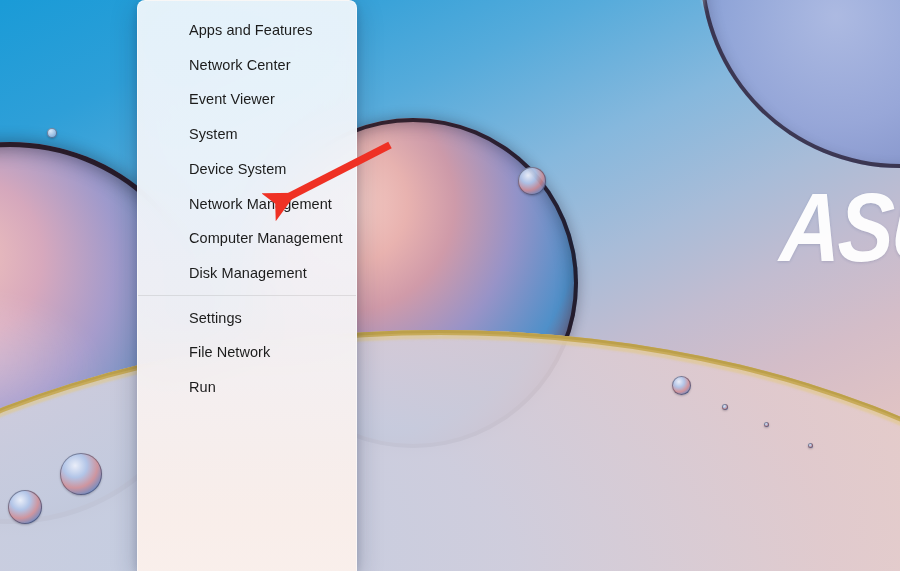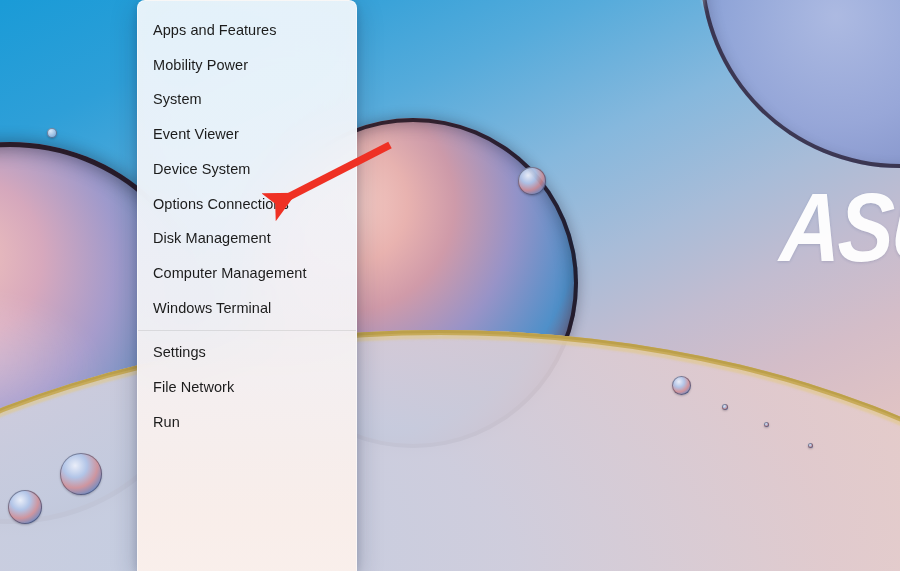--- a/index.html
+++ b/index.html
@@ -190,21 +190,21 @@
       0 8px 26px rgba(20,30,60,0.26),
       0 2px 10px rgba(20,30,60,0.16);
     overflow: hidden;
     box-sizing: border-box;
   }
   .menu-inner {
     position: relative;
     width: 100%;
     height: 100%;
   }
-  .menu-group { position: relative; }
+  .menu-group { position: relative; margin-left: 36px; }
   .menu-item {
     position: relative;
     height: 34.7px;
     display: flex;
     align-items: center;
     padding-left: 15px;
     box-sizing: border-box;
     cursor: default;
   }
   .menu-item-label {
@@ -258,42 +258,39 @@
   </div>
 
   <div class="winx-menu">
     <div class="menu-inner" id="menu-inner">
         <div class="group-top-pad"></div>
         <div class="menu-group">
           <div class="menu-item">
             <span class="menu-item-label">Apps and Features</span>
           </div>
           <div class="menu-item">
-            <span class="menu-item-label">Mobility Power</span>
+            <span class="menu-item-label">Network Center</span>
+          </div>
+          <div class="menu-item">
+            <span class="menu-item-label">Event Viewer</span>
           </div>
           <div class="menu-item">
             <span class="menu-item-label">System</span>
           </div>
           <div class="menu-item">
-            <span class="menu-item-label">Event Viewer</span>
-          </div>
-          <div class="menu-item">
             <span class="menu-item-label">Device System</span>
           </div>
           <div class="menu-item">
-            <span class="menu-item-label">Options Connections</span>
+            <span class="menu-item-label">Network Management</span>
+          </div>
+          <div class="menu-item">
+            <span class="menu-item-label">Computer Management</span>
           </div>
           <div class="menu-item">
             <span class="menu-item-label">Disk Management</span>
-          </div>
-          <div class="menu-item">
-            <span class="menu-item-label">Computer Management</span>
-          </div>
-          <div class="menu-item">
-            <span class="menu-item-label">Windows Terminal</span>
           </div>
         </div>
         <div class="menu-separator"></div>
         <div class="menu-group">
           <div class="menu-item">
             <span class="menu-item-label">Settings</span>
           </div>
           <div class="menu-item">
             <span class="menu-item-label">File Network</span>
           </div>

